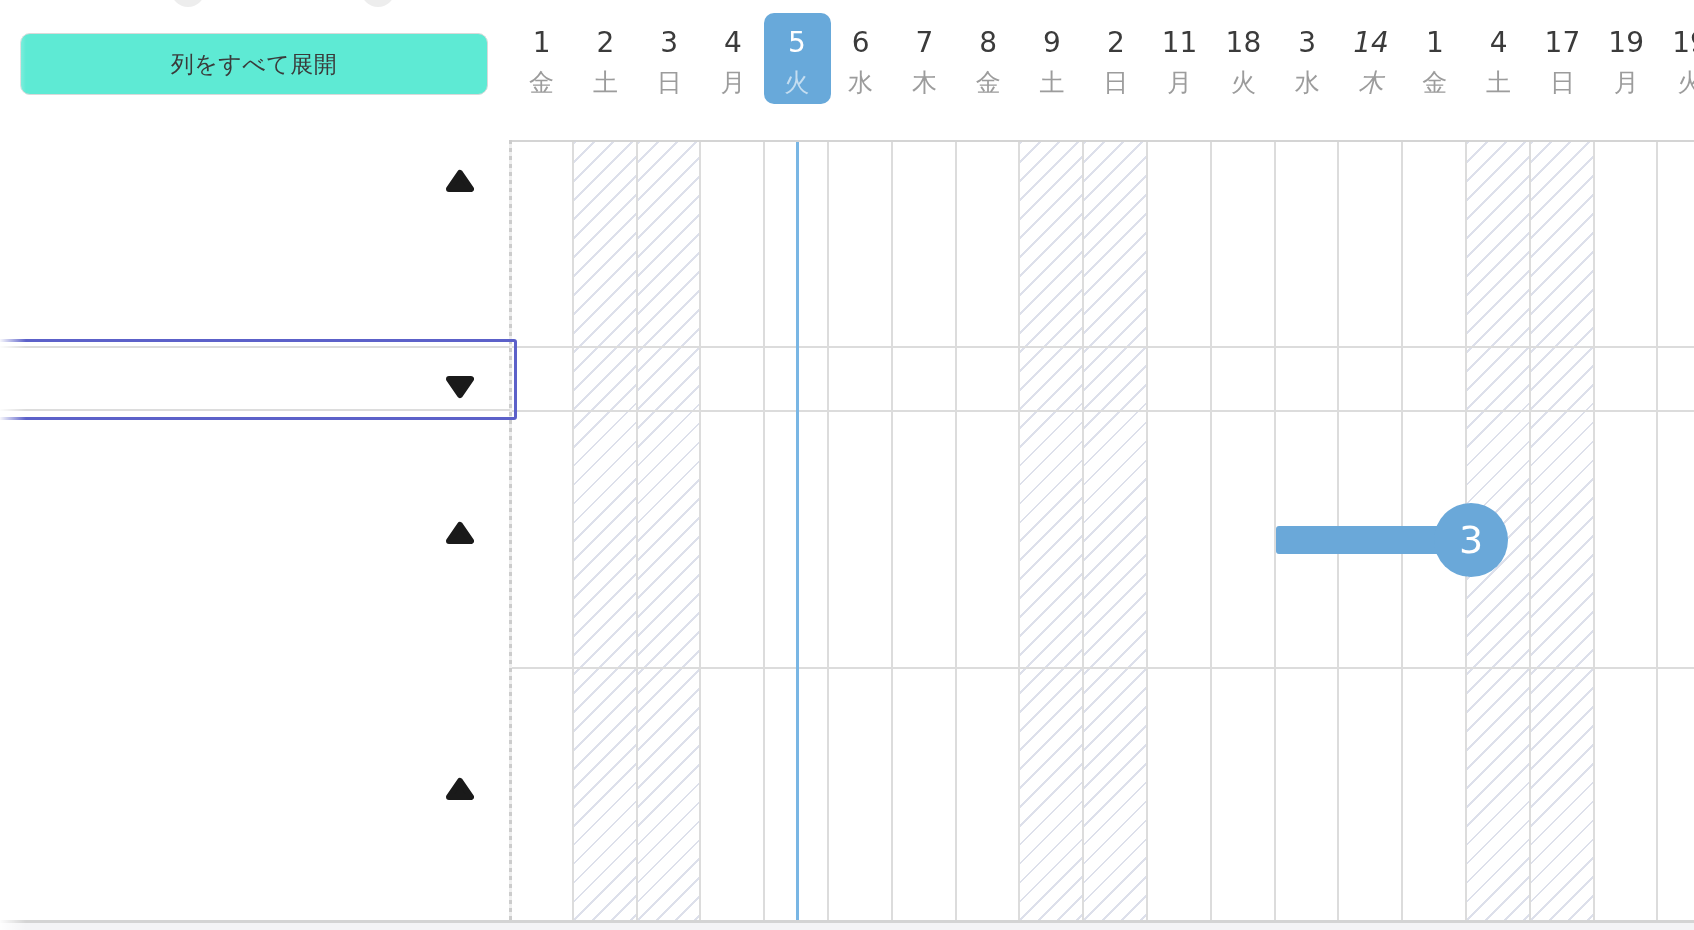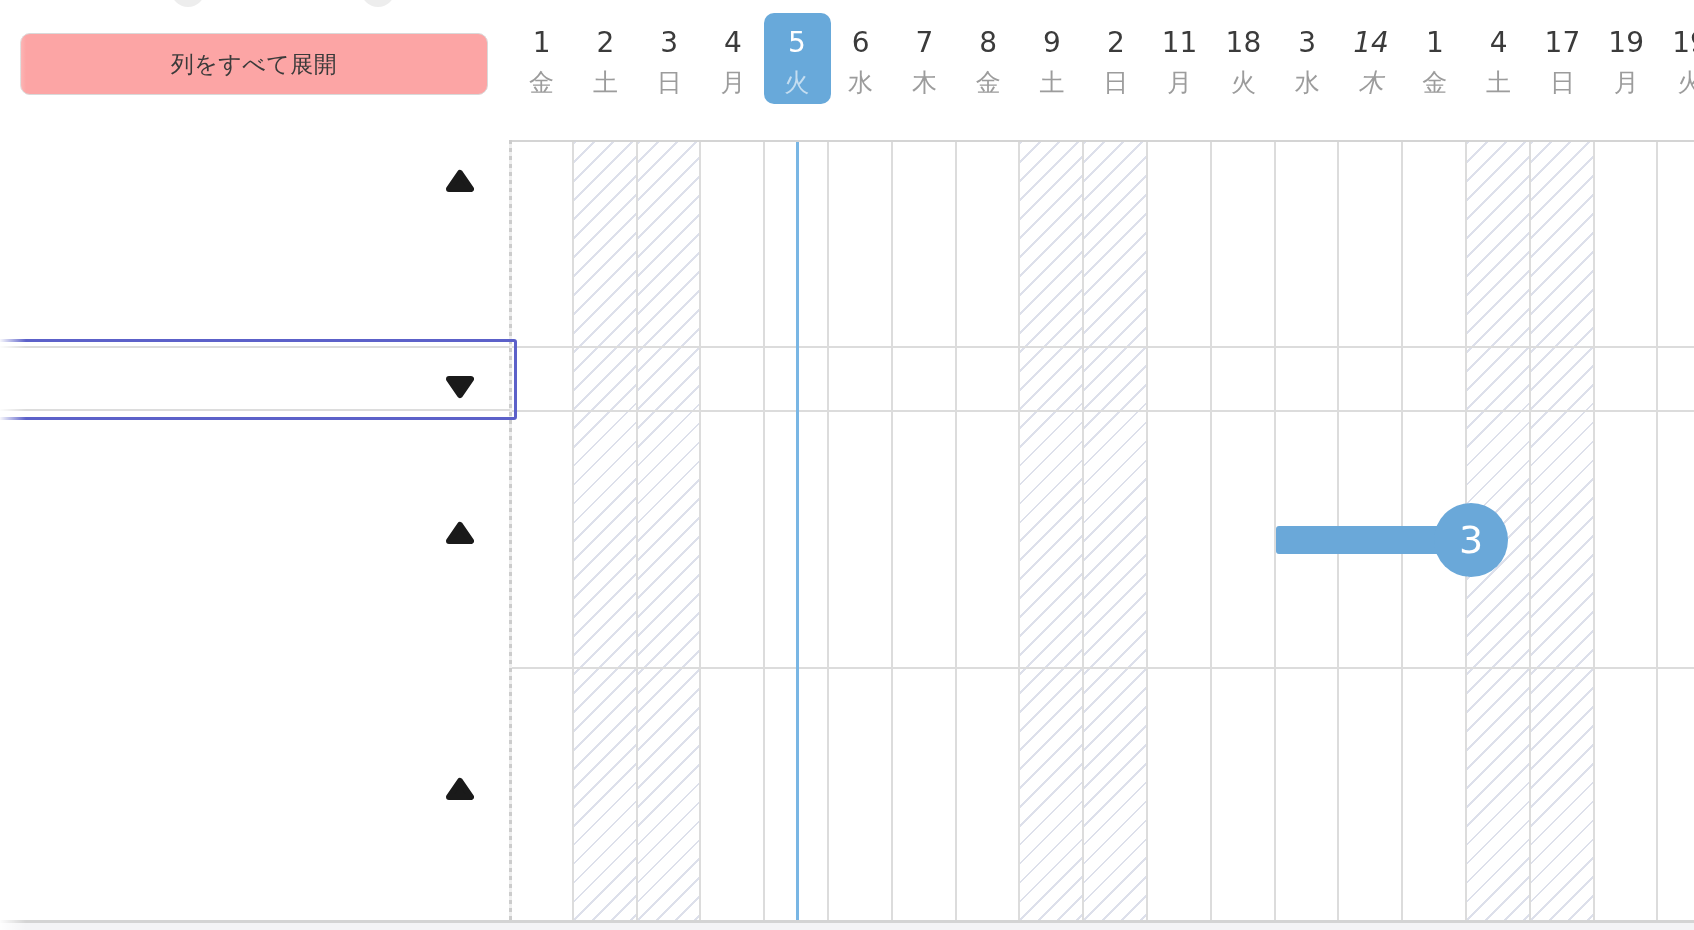--- a/index.html
+++ b/index.html
@@ -4,21 +4,21 @@
 <style>
   html,body{margin:0;padding:0;}
   body{
     width:1694px;height:930px;overflow:hidden;position:relative;
     background:#ffffff;
     font-family:"DejaVu Sans","Liberation Sans",sans-serif;
   }
   
   .btn-group{
     position:absolute;left:20px;top:33px;width:468px;height:62px;
-    display:flex;background:#fca5a5;border:1px solid #d9d9d9;border-radius:10px;
+    display:flex;background:#5eead4;border:1px solid #d9d9d9;border-radius:10px;
     box-sizing:border-box;overflow:hidden;
   }
   .btn{
     flex:1;display:flex;align-items:center;justify-content:center;
     font-size:23px;color:#3a3a3a;letter-spacing:.5px;cursor:pointer;user-select:none;
   }
   .btn + .btn{border-left:1px solid #d9d9d9;}
   
   .arc{position:absolute;top:-27px;width:34px;height:34px;border-radius:50%;background:#ededed;}
   

